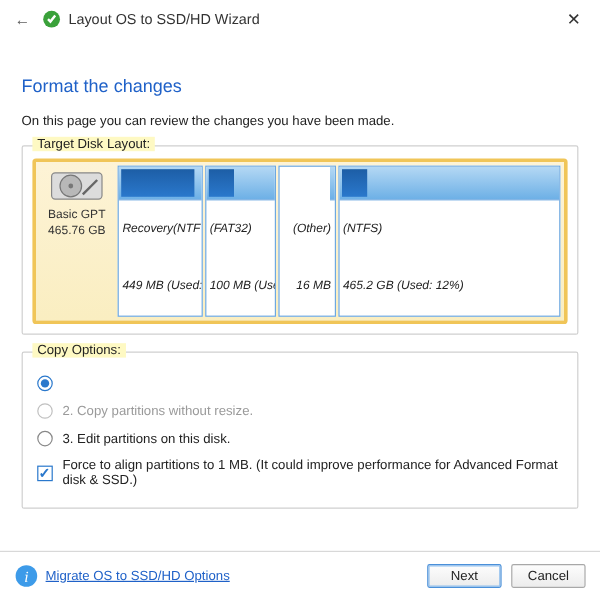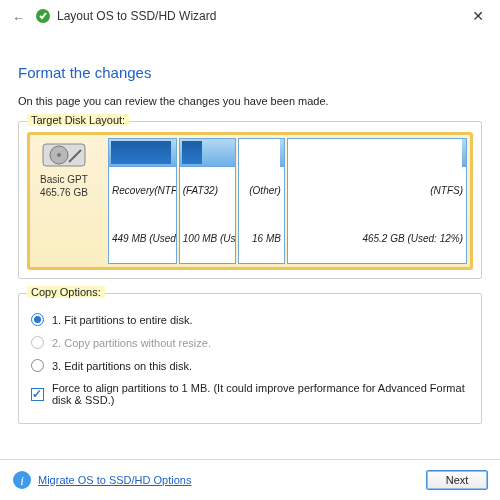--- a/index.html
+++ b/index.html
@@ -66,21 +66,21 @@
     padding: 0 4px;
     font-size: 11px;
     color: #222;
   }
   .disk-layout {
     border: 3px solid #f0c558;
     background: linear-gradient(#fdf3d6,#faeec1);
     border-radius: 3px;
     padding: 3px;
     display: flex;
-    gap: 13px;
+    gap: 3px;
   }
   .disk-col {
     display: flex;
     flex-direction: column;
     align-items: center;
     justify-content: flex-start;
   }
   .disk-drive {
     width: 62px;
     text-align: center;
@@ -244,37 +244,36 @@
   <div class="part-label">(FAT32)</div>
   <div class="part-label">100 MB (Used:</div>
           </div>
           <div class="part" style="flex: 0.8 1 0px; align-items: flex-end;">
             <div class="part-bar">
               <div class="part-used" style="width:100%"></div>
             </div>
   <div class="part-label">(Other)</div>
   <div class="part-label">16 MB</div>
           </div>
-          <div class="part" style="flex: 3.2 1 0px; align-items: flex-end;">
+          <div class="part" style="flex: 3.2 1 0px;">
             <div class="part-bar">
               <div class="part-used" style="width:12%"></div>
             </div>
   <div class="part-label">(NTFS)</div>
   <div class="part-label">465.2 GB (Used: 12%)</div>
           </div>
         </div>
     </div>
   </div>
 
   <div class="groupbox">
     <div class="groupbox-legend">Copy Options:</div>
     <div class="opt-list" id="opts">
         <div class="opt-row">
           <span class="radio selected"></span>
-          <span>1. Fit partitions to entire disk.</span>
         </div>
         <div class="opt-row opt-disabled">
           <span class="radio"></span>
           <span>2. Copy partitions without resize.</span>
         </div>
         <div class="opt-row">
           <span class="radio"></span>
           <span>3. Edit partitions on this disk.</span>
         </div>
         <div class="opt-row">
@@ -288,14 +287,15 @@
 <div class="footer">
   <span class="help-icon">
     <svg viewBox="0 0 20 20">
         <circle cx="10" cy="10" r="9" fill="#3d9be9"></circle>
         <text x="10" y="15" text-anchor="middle" font-size="13" fill="#fff" font-family="Georgia" font-style="italic">i</text>
       </svg>
   </span>
   <a class="help-link">Migrate OS to SSD/HD Options</a>
   <div class="btns">
     <div class="btn primary">Next</div>
+    <div class="btn">Cancel</div>
   </div>
 </div>
 
 </body></html>

